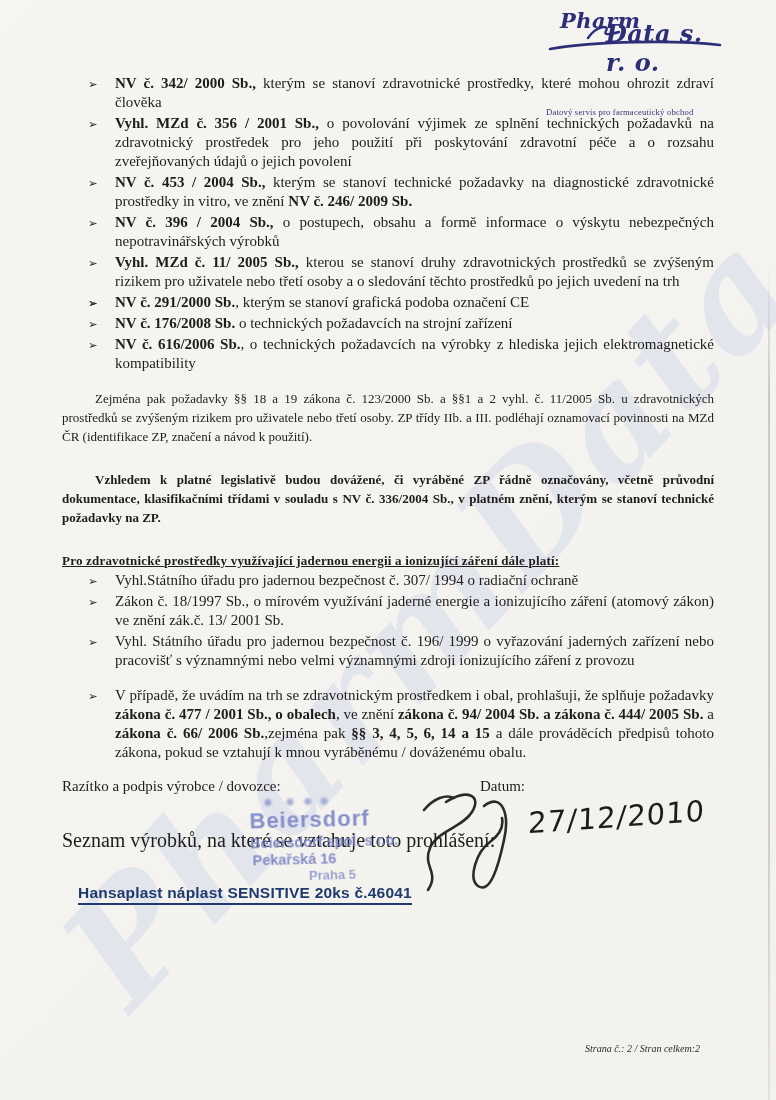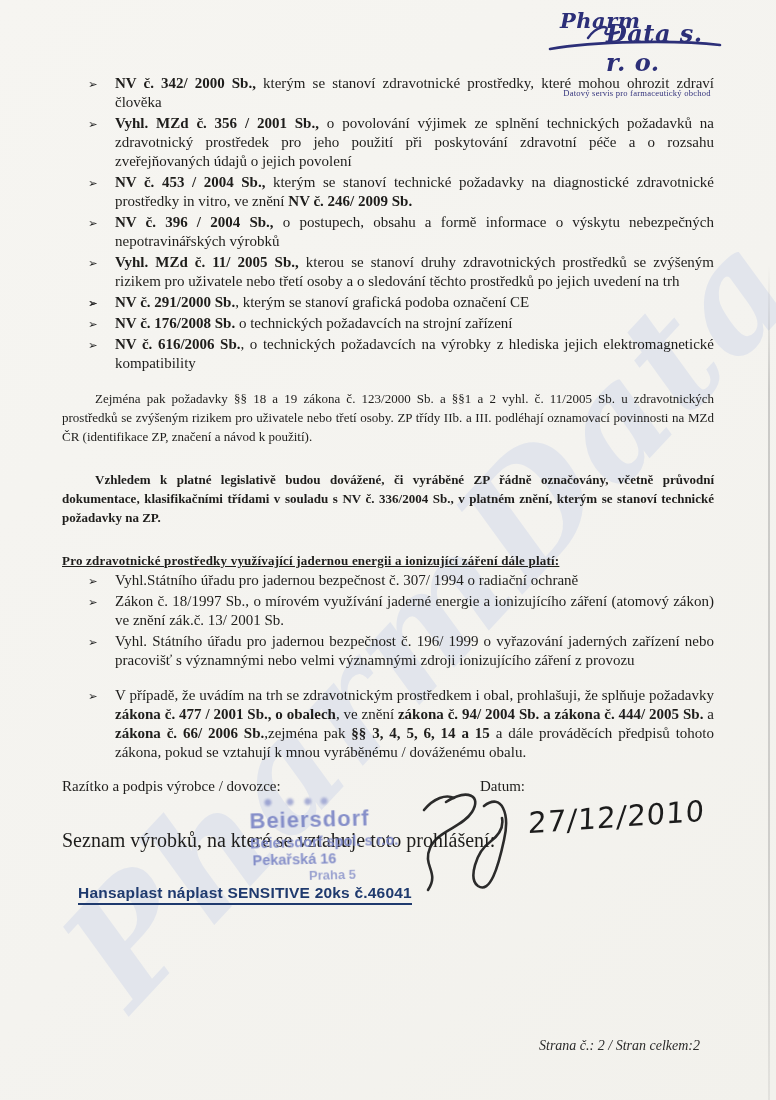--- a/index.html
+++ b/index.html
@@ -21,21 +21,21 @@
     position:absolute;right:6px;top:265px;bottom:0;width:2px;z-index:0;
     background:linear-gradient(to bottom,rgba(140,140,140,0),rgba(140,140,140,.4) 15%,rgba(140,140,140,.35) 70%,rgba(140,140,140,.15));
   }
   
   .logo{position:absolute;left:546px;top:8px;width:182px;z-index:2;color:#2c2f78;}
   .logo-script{position:relative;height:38px;font-family:"DejaVu Serif",serif;font-style:italic;font-weight:bold;}
   .logo-pharm{position:absolute;left:14px;top:0;font-size:21px;letter-spacing:.5px;}
   .logo-data{position:absolute;left:60px;top:11px;font-size:24px;letter-spacing:.5px;}
   .logo-swoosh{position:absolute;left:40px;top:16px;}
   .logo-underline{position:absolute;left:0;top:30px;}
-  .logo-tagline{margin-top:42px;font-size:8.6px;letter-spacing:.2px;color:#33337c;text-align:center;font-family:"Liberation Serif",serif;}
+  .logo-tagline{margin-top:61px;font-size:8.6px;letter-spacing:.2px;color:#33337c;text-align:left;font-family:"Liberation Serif",serif;}
   
   .content{position:absolute;left:62px;top:74px;width:652px;z-index:1;}
   ul.blist{list-style:none;margin:0;padding:0;}
   ul.blist li{position:relative;padding-left:53px;text-align:justify;font-size:15px;line-height:19px;margin:0 0 2px 0;}
   ul.blist .bullet{position:absolute;left:26px;top:1px;font-family:"DejaVu Sans",sans-serif;font-size:11.5px;color:#222;}
   .para{font-size:13px;line-height:19px;text-align:justify;text-indent:33px;margin:0;}
   .para-zejmena{margin-top:16px;}
   .para-vzhledem{margin-top:24px;font-weight:bold;}
   .section-heading{margin:26px 0 2px 0;font-size:13px;font-weight:bold;text-decoration:underline;letter-spacing:.2px;}
   ul.nuclear{margin-top:2px;}
@@ -68,21 +68,21 @@
   
   .signature{position:absolute;left:412px;top:786px;z-index:3;}
   .handwritten-date{
     position:absolute;left:528px;top:800px;z-index:3;
     font-family:"DejaVu Sans",sans-serif;font-size:29px;color:#1c1c1c;
     transform:rotate(-4deg) skewX(-6deg);letter-spacing:1px;
   }
   
   .footer{
     position:absolute;right:76px;bottom:46px;z-index:1;
-    font-style:italic;font-size:14px;color:#2a2a2a;
+    font-style:italic;font-size:10px;color:#2a2a2a;
   }
 </style>
 </head>
 <body>
 
 <div class="page">
 
   <div class="watermark">PharmData s.r.o.</div>
   <div class="scan-edge"></div>
 

